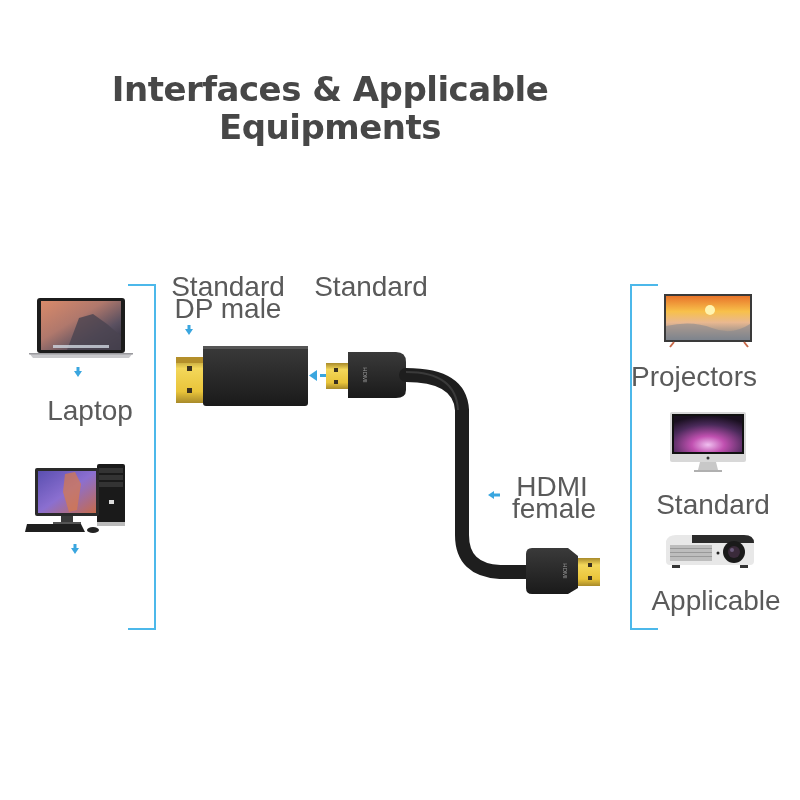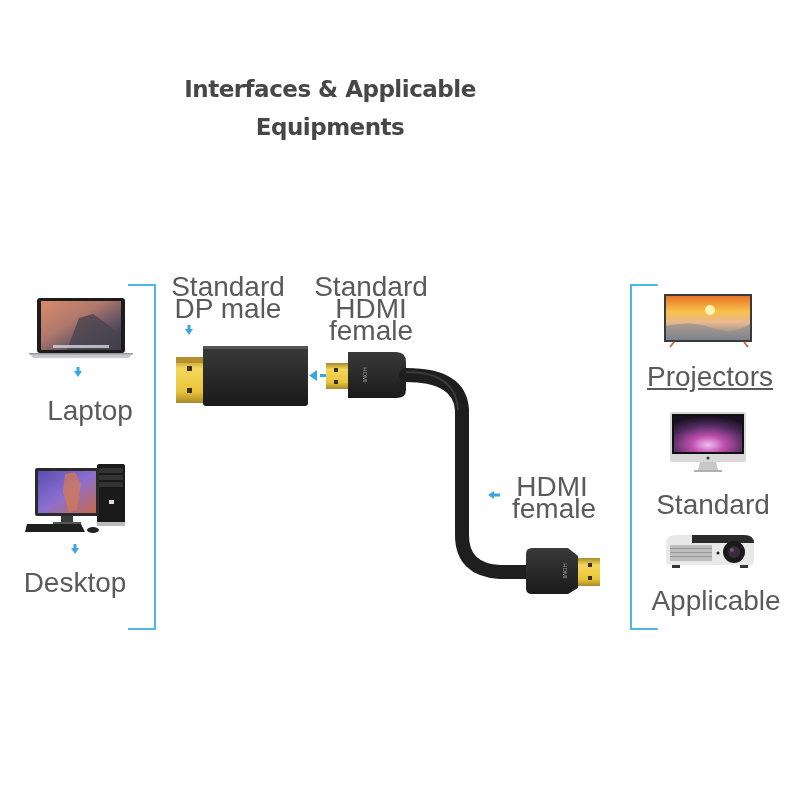--- a/index.html
+++ b/index.html
@@ -3,21 +3,21 @@
   <meta charset="utf-8">
   <style>
     html, body { margin: 0; padding: 0; }
     body {
       width: 800px; height: 800px; background: #ffffff; position: relative; overflow: hidden;
       font-family: "Liberation Sans", "DejaVu Sans", sans-serif; color: #555555;
     }
     .abs { position: absolute; }
     .title {
       position: absolute; left: 0; top: 70px; width: 660px; text-align: center;
-      font-family: "DejaVu Sans", sans-serif; font-weight: bold; font-size: 23px; line-height: 38px;
+      font-family: "DejaVu Sans", sans-serif; font-weight: bold; font-size: 34px; line-height: 38px;
       color: #474747; letter-spacing: -0.5px;
     }
     .label {
       position: absolute; text-align: center; font-size: 28px; line-height: 22px; color: #5a5a5a;
     }
     .bracket-left {
       position: absolute; left: 128px; top: 284px; width: 26px; height: 342px;
       border-top: 2px solid #4cb8ea; border-right: 2px solid #4cb8ea; border-bottom: 2px solid #4cb8ea;
     }
     .bracket-right {
@@ -91,36 +91,34 @@
     <ellipse cx="68" cy="68" rx="6" ry="3" fill="#222"></ellipse>
   </svg>
 </div>
 <div class="arrow-down" style="left:71px; top:544px;">
   <svg width="8" height="10" viewBox="0 0 8 10">
       <rect x="2.5" y="0" width="3" height="5" fill="#3aa6df"></rect>
       <path d="M0 4 L8 4 L4 10 Z" fill="#3aa6df"></path>
     </svg>
 </div>
 <div class="label" style="left:15px; top:572px; width:120px;">
-  <div>Desktop</div>
 </div>
 
 <div class="label" style="left:170px; top:276px; width:116px;">
   <div>Standard</div>
   <div>DP male</div>
 </div>
 <div class="arrow-down" style="left:185px; top:325px;">
   <svg width="8" height="10" viewBox="0 0 8 10">
       <rect x="2.5" y="0" width="3" height="5" fill="#3aa6df"></rect>
       <path d="M0 4 L8 4 L4 10 Z" fill="#3aa6df"></path>
     </svg>
 </div>
 <div class="label" style="left:296px; top:276px; width:150px;">
   <div>Standard</div>
-  <div>HDMI female</div>
 </div>
 
 <div class="abs" style="left:160px; top:330px;">
   <svg width="470" height="270" viewBox="0 0 470 270">
     <defs>
       <linearGradient id="gold" x1="0" y1="0" x2="0" y2="1">
         <stop offset="0" stop-color="#a88a2a"></stop>
         <stop offset="0.25" stop-color="#f3d75a"></stop>
         <stop offset="0.75" stop-color="#e9c43a"></stop>
         <stop offset="1" stop-color="#a88a2a"></stop>
@@ -185,21 +183,21 @@
         <stop offset="1" stop-color="#6a7a8a"></stop>
       </linearGradient>
     </defs>
     <rect x="2" y="2" width="88" height="48" fill="#3a3a3a"></rect>
     <rect x="4" y="4" width="84" height="44" fill="url(#sunset)"></rect>
     <circle cx="48" cy="18" r="5" fill="#fff4b0"></circle>
     <path d="M4 34 Q30 28 50 36 T88 32 L88 48 L4 48 Z" fill="#8a8a90" opacity="0.6"></path>
     <path d="M12 50 L8 55 M82 50 L86 55" stroke="#c86a4a" stroke-width="2"></path>
   </svg>
 </div>
-<div class="label" style="left:640px; top:366px; width:140px;text-decoration:underline;">Projectors</div>
+<div class="label" style="left:624px; top:366px; width:140px;">Projectors</div>
 
 <div class="abs" style="left:668px; top:410px;">
   <svg width="80" height="64" viewBox="0 0 80 64">
     <defs>
       <radialGradient id="aurora" cx="0.5" cy="0.8" r="0.8">
         <stop offset="0" stop-color="#f0c0f0"></stop>
         <stop offset="0.3" stop-color="#c050b0"></stop>
         <stop offset="0.7" stop-color="#4a2a5a"></stop>
         <stop offset="1" stop-color="#1a1020"></stop>
       </radialGradient>

